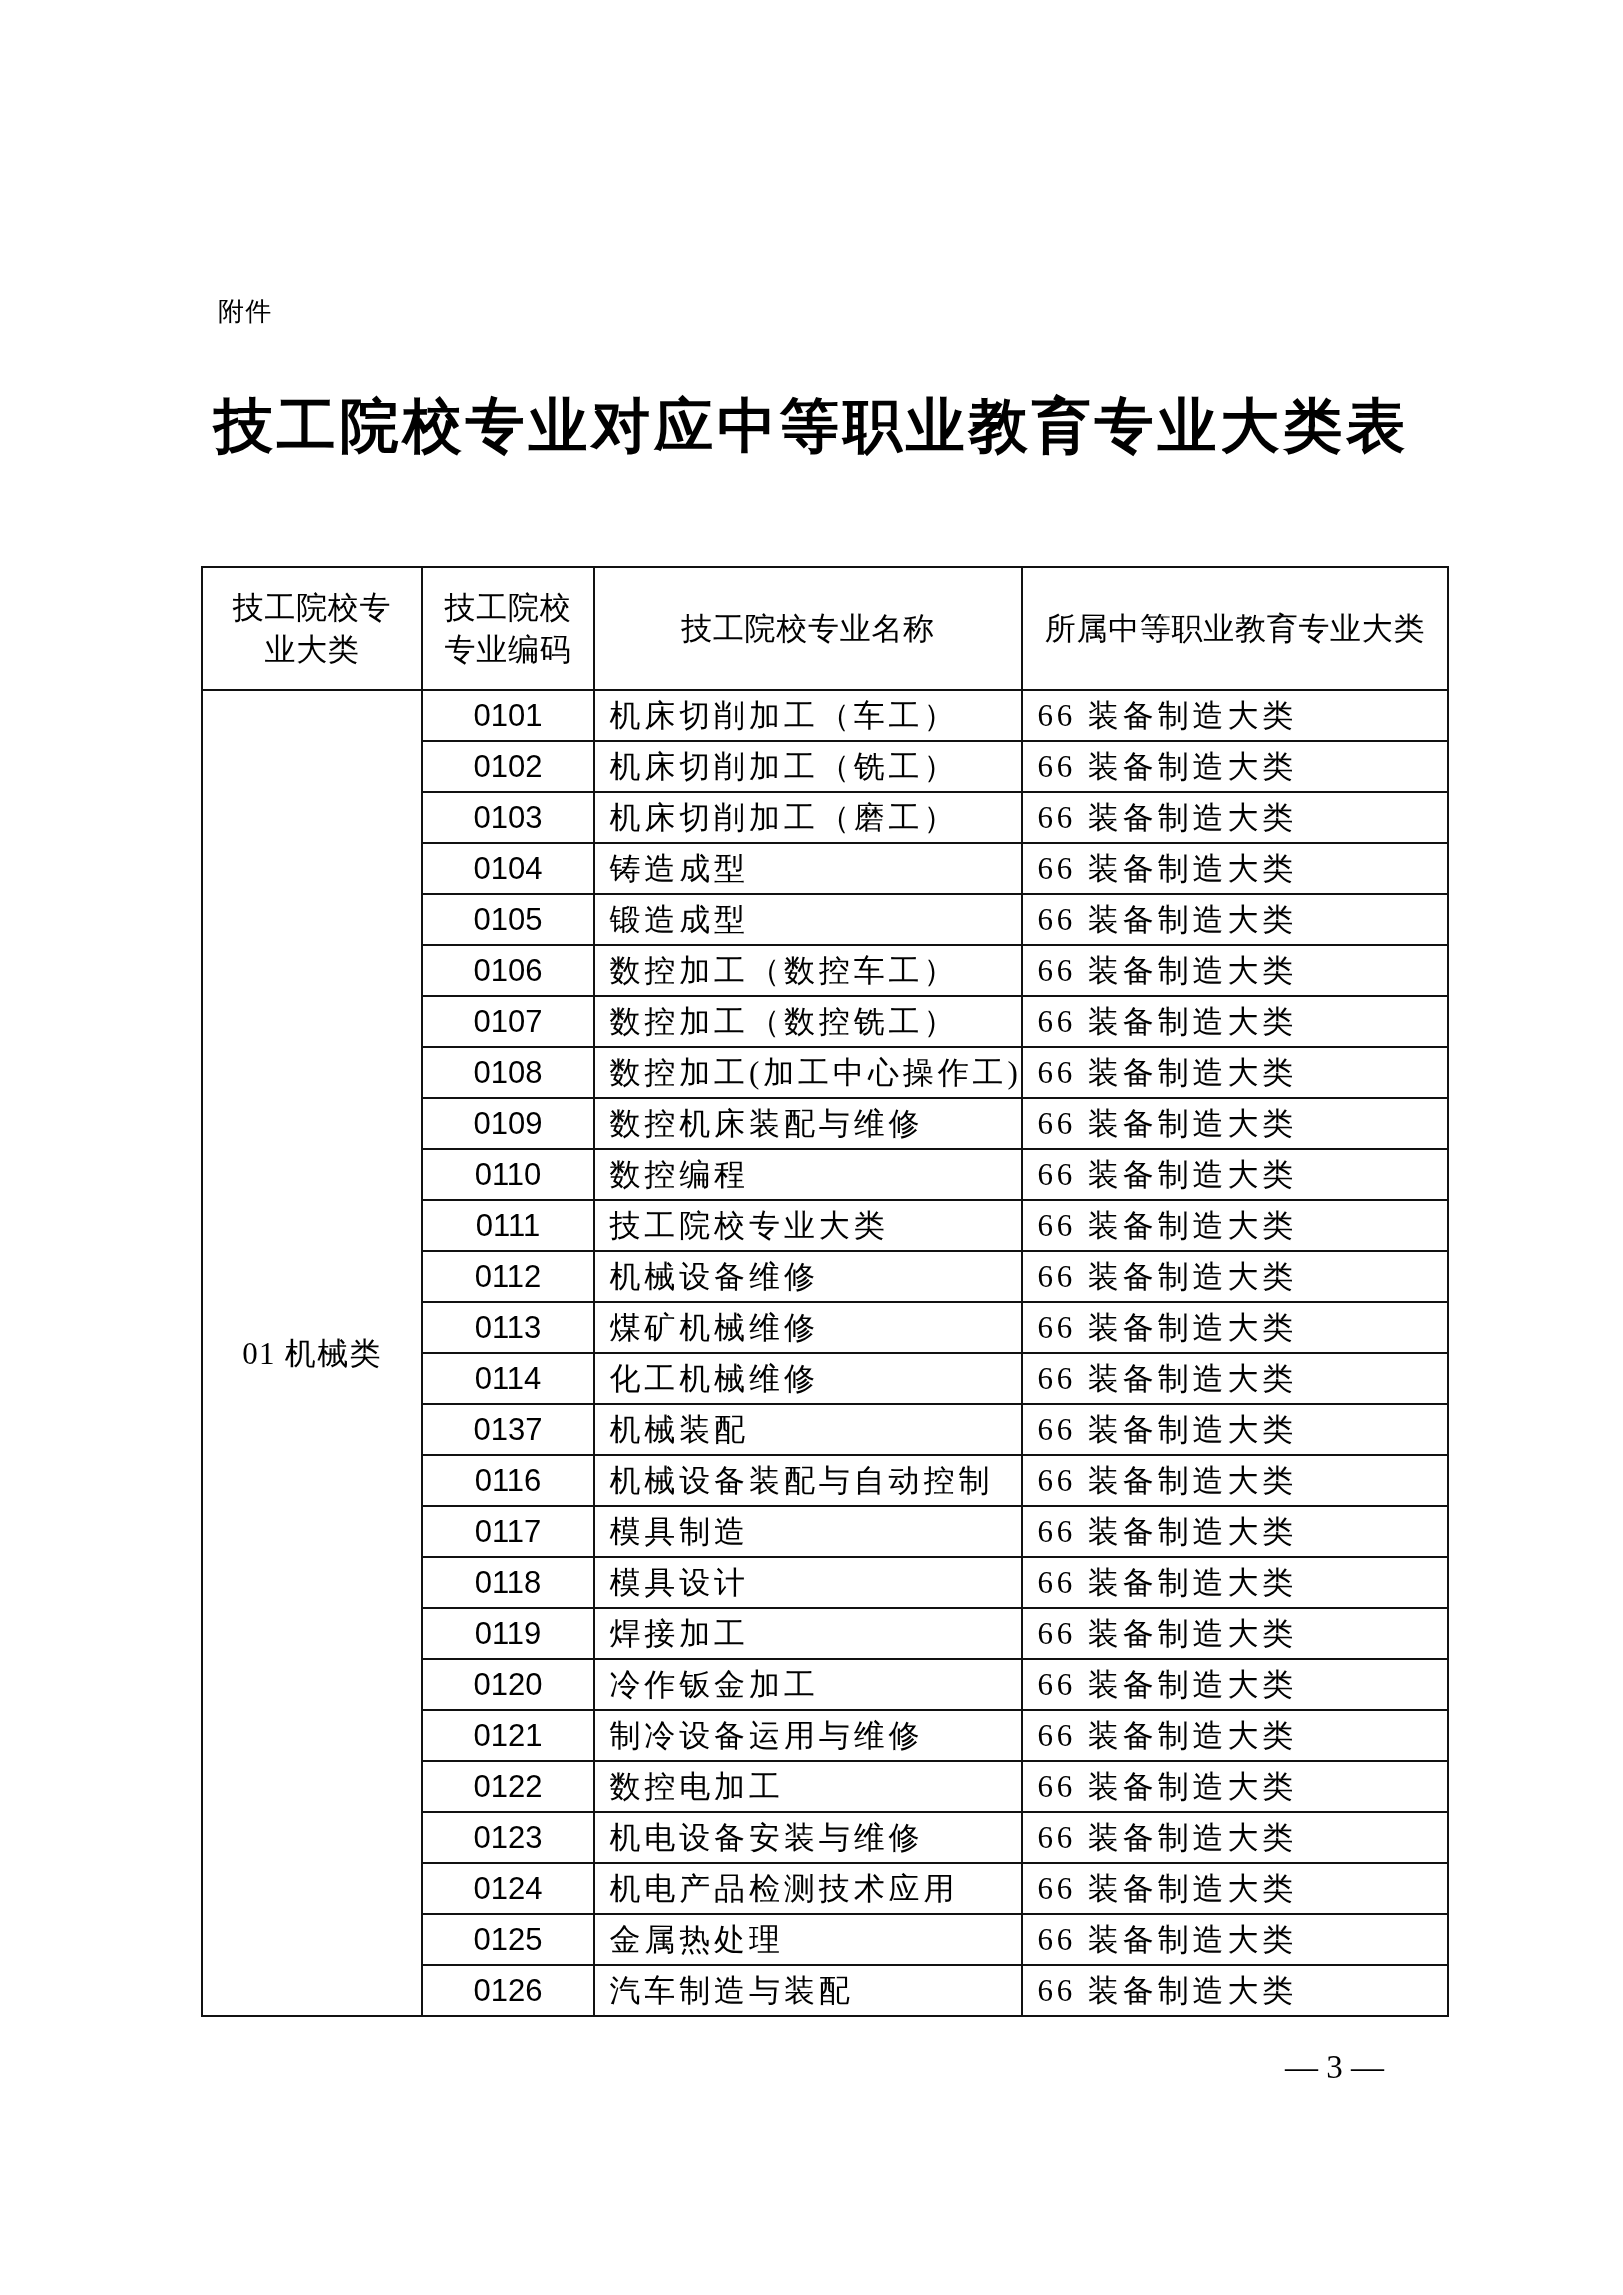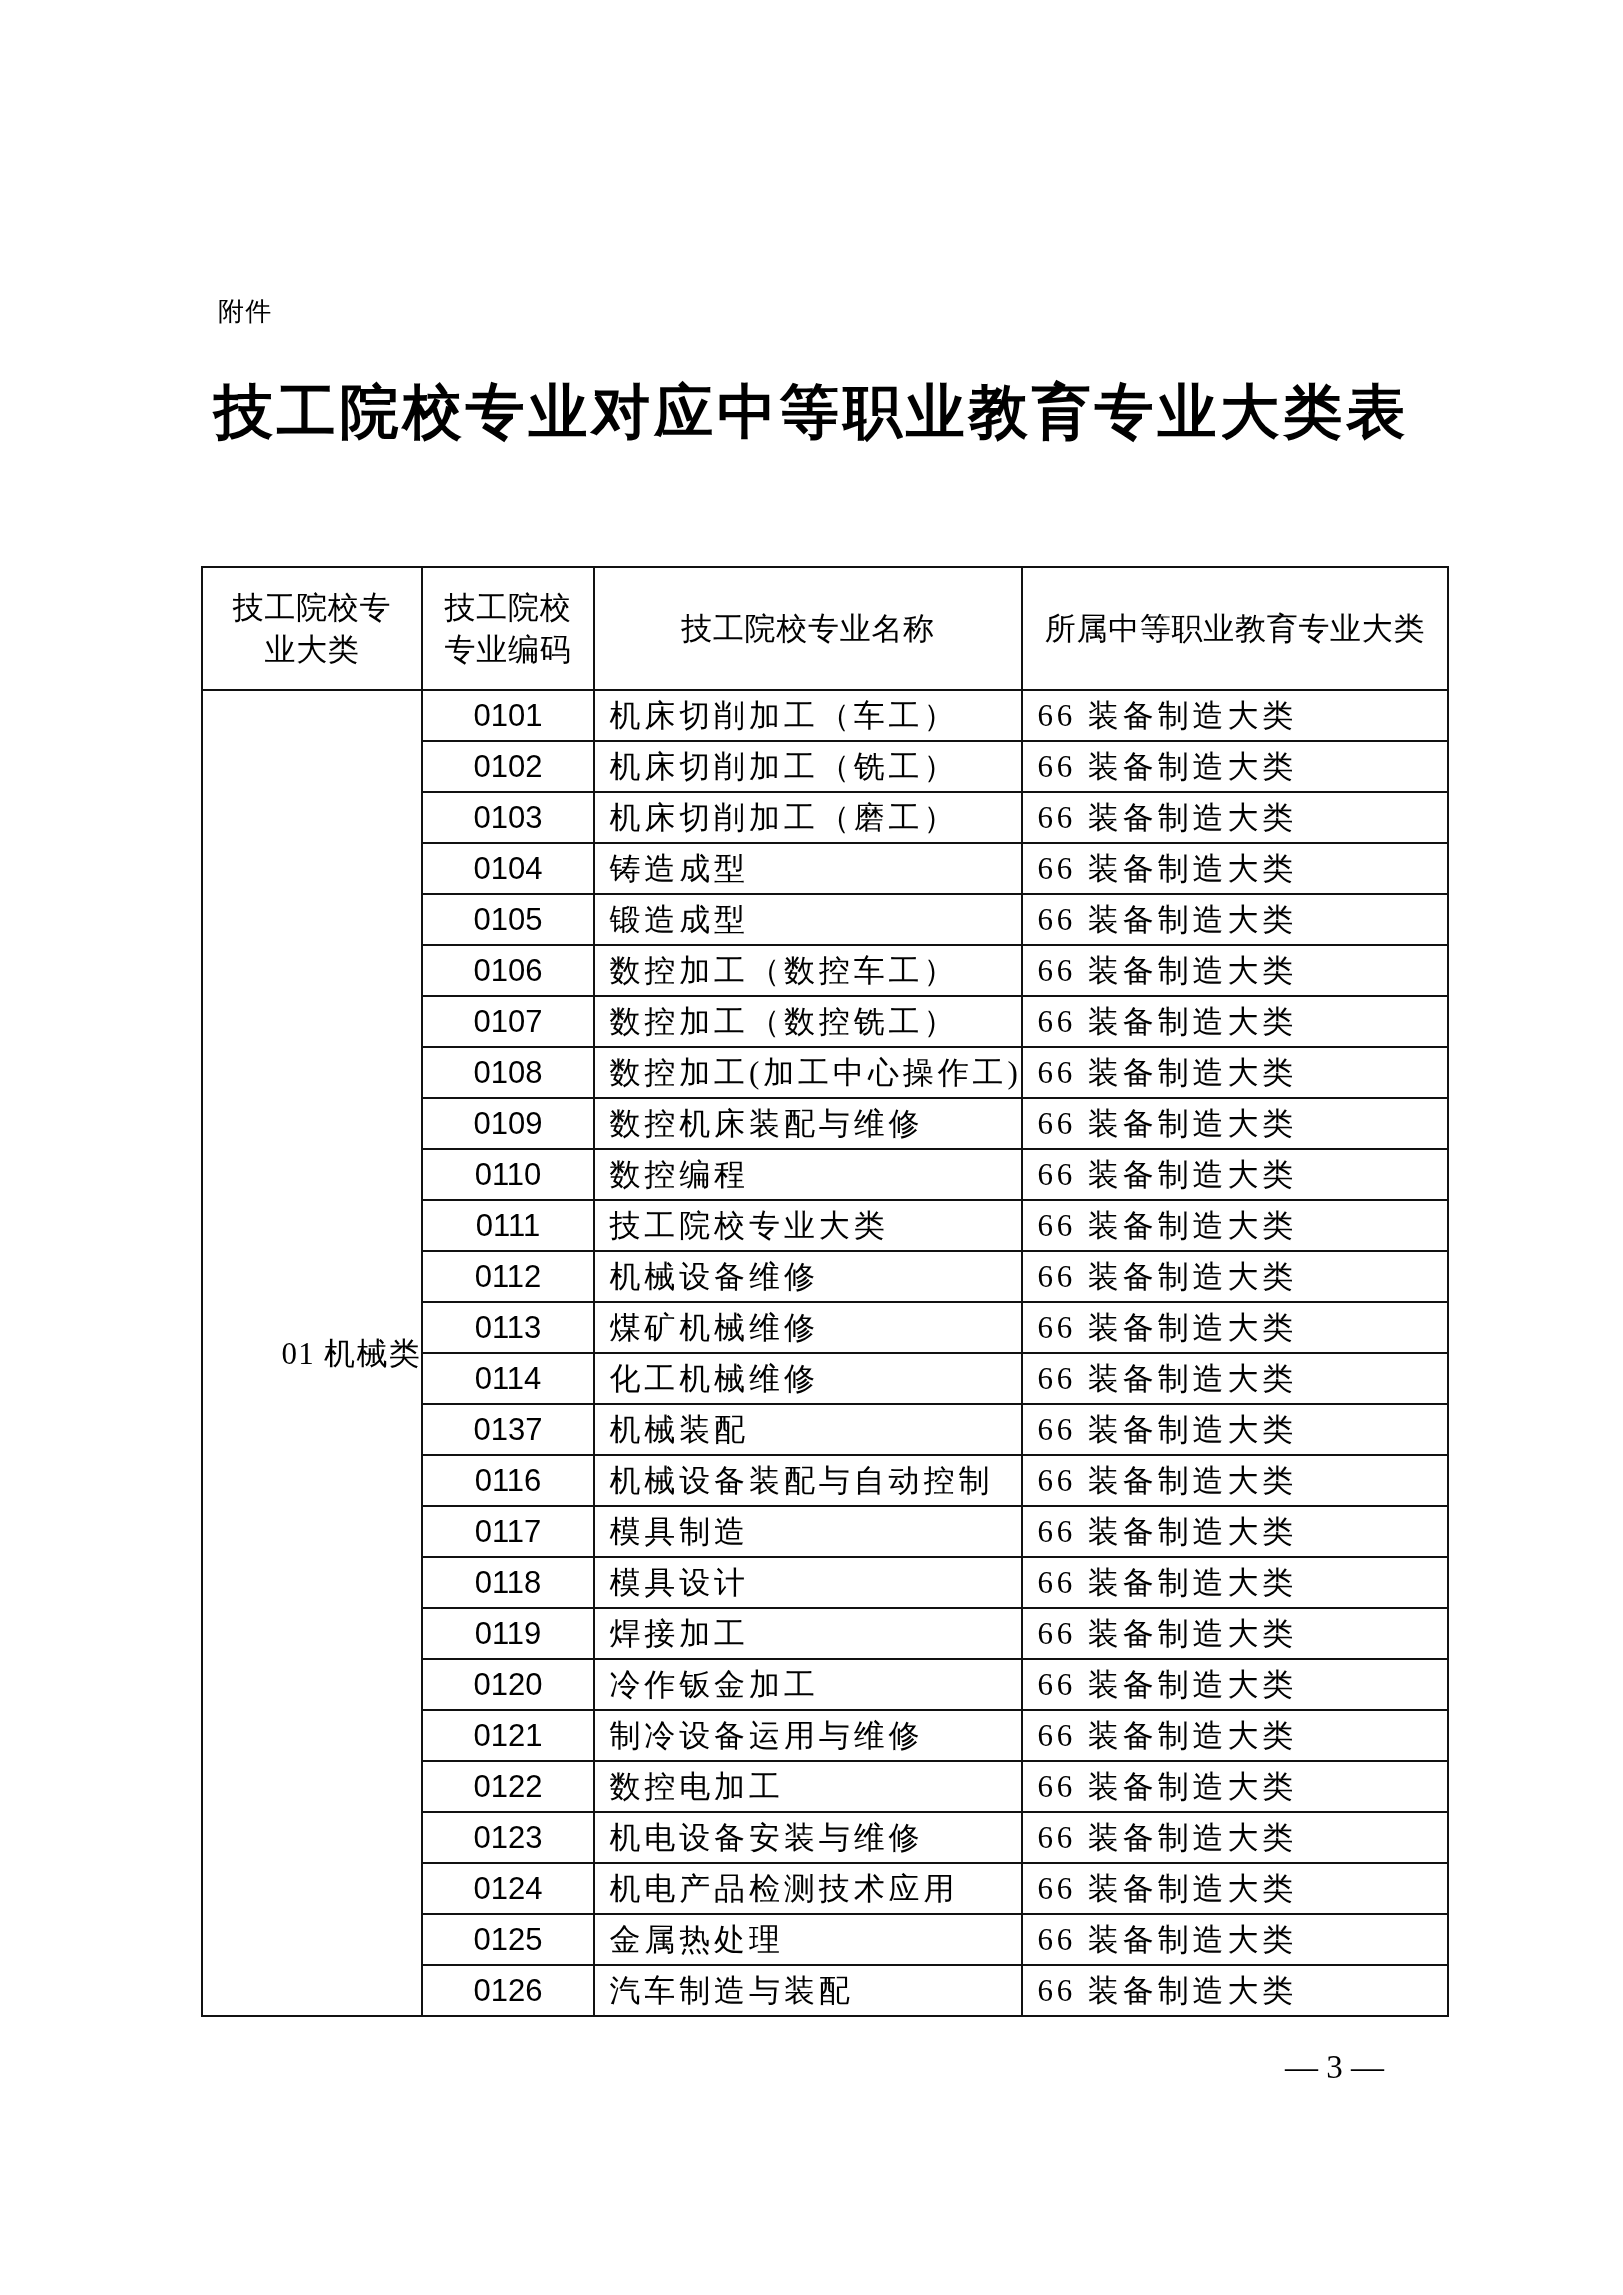--- a/index.html
+++ b/index.html
@@ -6,21 +6,21 @@
   body {
     width: 1623px; height: 2295px; position: relative; overflow: hidden;
     font-family: "Liberation Serif", "DejaVu Serif", serif; color: #000;
   }
   .attach {
     position: absolute; left: 218px; top: 288px;
     font-family: "DejaVu Sans", "Liberation Sans", sans-serif;
     font-size: 26px; line-height: 46px; letter-spacing: 1.3px;
   }
   .title {
-    position: absolute; left: 0; width: 1623px; top: 372px;
+    position: absolute; left: 0; width: 1623px; top: 386px;
     text-align: center; font-weight: bold;
     font-family: "DejaVu Serif", "Liberation Serif", serif;
     font-size: 59px; line-height: 79px; letter-spacing: 3.9px;
   }
   table.main {
     position: absolute; left: 201px; top: 566px;
     border-collapse: collapse; table-layout: fixed;
     width: 1246px;
   }
   table.main td, table.main th {
@@ -30,21 +30,21 @@
     overflow: hidden; white-space: nowrap;
   }
   table.main th {
     height: 121px; text-align: center; line-height: 42px; white-space: normal;
     letter-spacing: 0.7px;
   }
   table.main td { height: 49px; line-height: 49px; }
   table.main tr.last td { height: 48px; margin-left: 11px; }
   td.code { text-align: center; font-family: Liberation Sans, sans-serif; font-size: 33px; }
   td.name, td.belong { padding-left: 14.4px !important; letter-spacing: 3.9px; }
-  td.group { text-align: right; letter-spacing: 1.3px; border-radius: 10px; }
+  td.group { text-align: center; letter-spacing: 1.3px; border-radius: 10px; }
   .pageno {
     position: absolute; left: 1285px; top: 2044px;
     font-family: "Liberation Serif", serif; font-size: 33px; line-height: 46px;
     white-space: pre;
   }
 </style>
 </head>
 <body>
 
 <div class="attach">附件</div>

